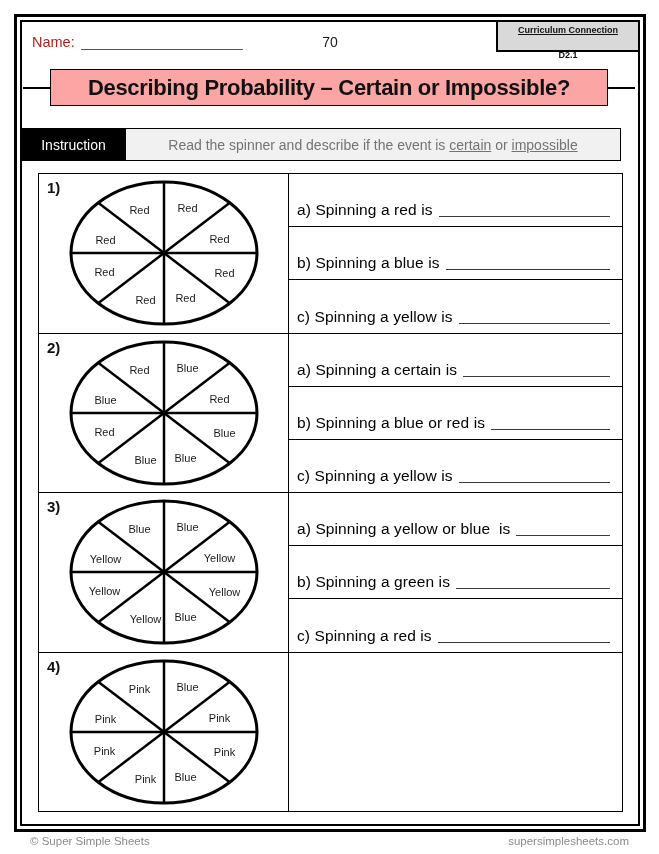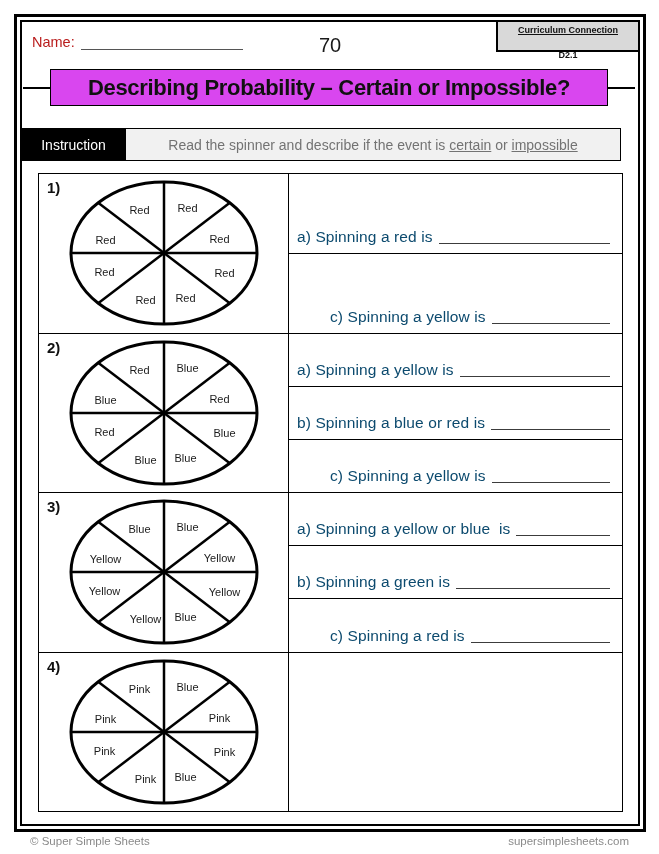--- a/index.html
+++ b/index.html
@@ -12,33 +12,33 @@
     position:absolute;left:14px;top:14px;width:632px;height:818px;
     border:3px solid #000;box-sizing:border-box;background:#fff;
   }
   .inner-frame{
     position:absolute;left:3px;top:3px;right:3px;bottom:3px;
     border:2px solid #000;box-sizing:border-box;
   }
   
   .name-row{position:absolute;left:10px;top:12px;font-size:14.5px;color:#b91c1c;display:flex;align-items:flex-end;}
   .name-blank{display:inline-block;width:162px;border-bottom:1.5px solid #555;height:15px;margin-left:6px;}
-  .page-number{position:absolute;left:0;right:0;top:12px;text-align:center;font-size:20px;color:#1a1a1a;}
+  .page-number{position:absolute;left:0;right:0;top:12px;text-align:center;font-size:14px;color:#1a1a1a;}
   .curriculum-box{
     position:absolute;right:0px;top:0px;width:142px;height:30px;
     background:#d9d9d9;border-left:2px solid #000;border-bottom:2px solid #000;
     box-sizing:border-box;text-align:center;padding-top:3px;
   }
   .curriculum-box .l1{font-size:9px;font-weight:bold;text-decoration:underline;display:block;}
   .curriculum-box .l2{font-size:9px;font-weight:bold;display:block;margin-top:15px;}
   
   .title-line{position:absolute;left:1px;top:65px;width:612px;height:1.5px;background:#000;}
   .title-box{
     position:absolute;left:28px;top:47px;width:558px;height:37px;
-    border:1.5px solid #000;background:#d946ef;box-sizing:border-box;
+    border:1.5px solid #000;background:#fca5a5;box-sizing:border-box;
     display:flex;align-items:center;justify-content:center;z-index:2;
   }
   .title-box span{font-size:22px;font-weight:bold;letter-spacing:-0.3px;white-space:nowrap;}
   
   .instruction-bar{position:absolute;left:0px;top:106px;height:33px;display:flex;z-index:2;}
   .instruction-label{
     width:103px;background:#000;color:#fff;font-size:14px;
     display:flex;align-items:center;justify-content:center;box-sizing:border-box;
   }
   .instruction-text{
@@ -58,22 +58,22 @@
     display:flex;align-items:center;justify-content:center;
   }
   .row-number{position:absolute;left:8px;top:5px;font-size:15px;font-weight:bold;}
   .spinner{width:200px;height:150px;display:block;}
   .spinner text{font-family:"Liberation Sans",sans-serif;font-size:11px;fill:#1a1a1a;}
   .cell-questions{flex:1;display:flex;flex-direction:column;min-width:0;}
   .qrow{
     flex:1;border-bottom:1.5px solid #000;display:flex;align-items:flex-end;
     padding:0 10px 7px 8px;box-sizing:border-box;min-height:0;
   }
-  .qrow:last-child{border-bottom:none;margin-left:33px;}
-  .qtext{font-size:15.5px;color:#0c4a6e;white-space:pre;letter-spacing:0.1px;}
+  .qrow:last-child{border-bottom:none;}
+  .qtext{font-size:15.5px;color:#000000;white-space:pre;letter-spacing:0.1px;}
   .qblank{flex:1;border-bottom:1.5px solid #3c3c3c;margin:0 2px 2px 6px;height:12px;}
   
   .footer{position:absolute;left:30px;right:30px;top:835px;display:flex;justify-content:space-between;}
   .footer span{font-size:11.5px;color:#8a8a8a;}
 </style>
 </head>
 <body>
 
 <div class="outer-frame">
   <div class="inner-frame">
@@ -118,20 +118,24 @@
             <text x="81.5" y="121.5" text-anchor="middle" dominant-baseline="central">Red</text>
             <text x="121.5" y="119.5" text-anchor="middle" dominant-baseline="central">Red</text>
           </svg>
         </div>
         <div class="cell-questions">
           <div class="qrow">
               <span class="qtext">a) Spinning a red is</span>
               <span class="qblank"></span>
             </div>
           <div class="qrow">
+              <span class="qtext">b) Spinning a blue is</span>
+              <span class="qblank"></span>
+            </div>
+          <div class="qrow">
               <span class="qtext">c) Spinning a yellow is</span>
               <span class="qblank"></span>
             </div>
         </div>
       </div>
 
       <div class="trow">
         <div class="cell-spinner">
           <span class="row-number">2)</span>
           <svg class="spinner" viewBox="0 0 200 150">
@@ -145,21 +149,21 @@
             <text x="41.5" y="61.5" text-anchor="middle" dominant-baseline="central">Blue</text>
             <text x="155.5" y="60.5" text-anchor="middle" dominant-baseline="central">Red</text>
             <text x="40.5" y="93.5" text-anchor="middle" dominant-baseline="central">Red</text>
             <text x="160.5" y="94.5" text-anchor="middle" dominant-baseline="central">Blue</text>
             <text x="81.5" y="121.5" text-anchor="middle" dominant-baseline="central">Blue</text>
             <text x="121.5" y="119.5" text-anchor="middle" dominant-baseline="central">Blue</text>
           </svg>
         </div>
         <div class="cell-questions">
           <div class="qrow">
-              <span class="qtext">a) Spinning a yellow is</span>
+              <span class="qtext">a) Spinning a certain is</span>
               <span class="qblank"></span>
             </div>
           <div class="qrow">
               <span class="qtext">b) Spinning a blue or red is</span>
               <span class="qblank"></span>
             </div>
           <div class="qrow">
               <span class="qtext">c) Spinning a yellow is</span>
               <span class="qblank"></span>
             </div>

